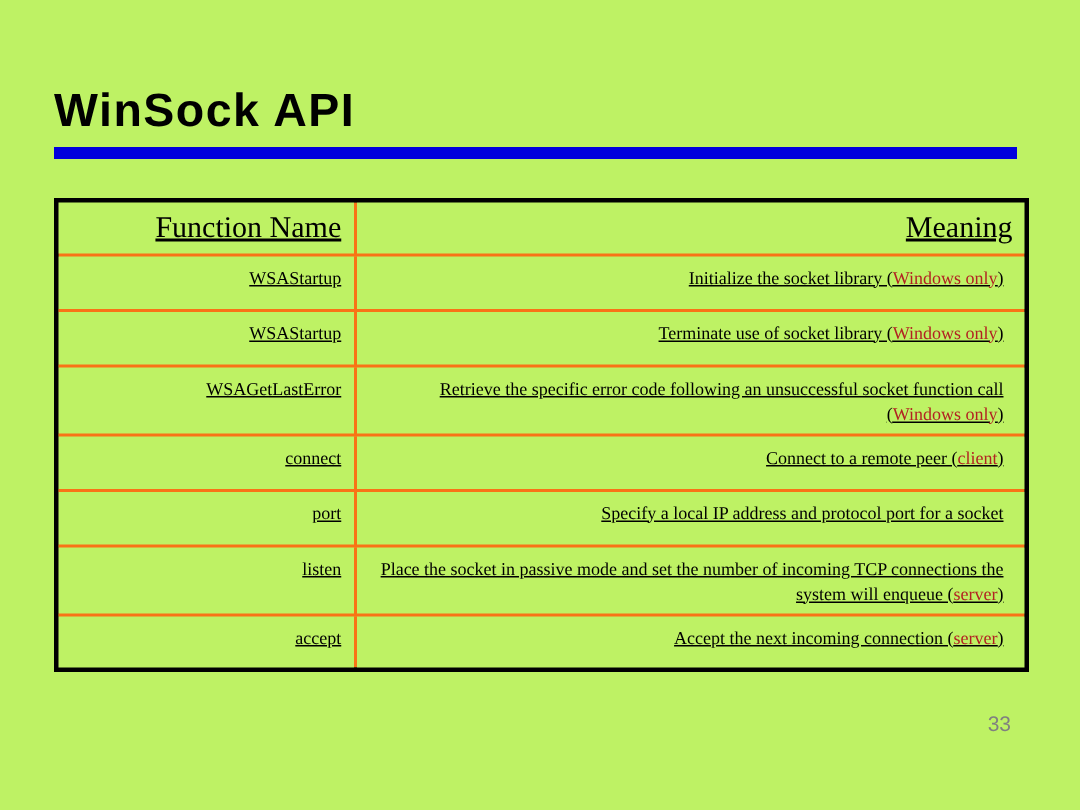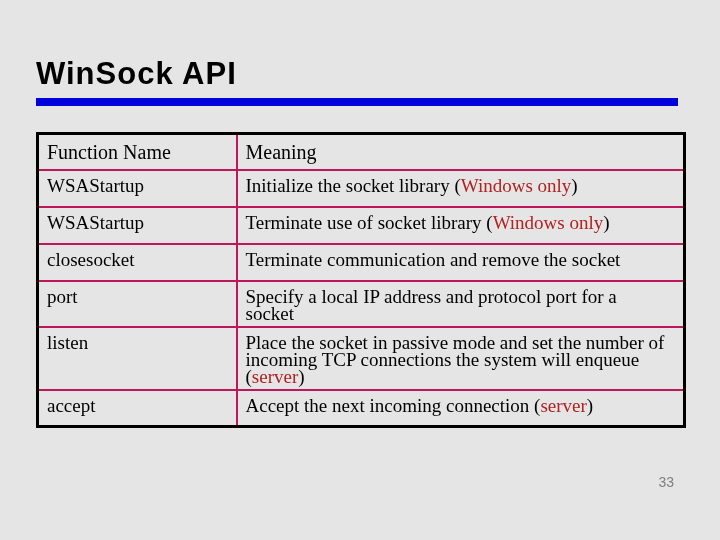--- a/index.html
+++ b/index.html
@@ -7,21 +7,21 @@
     --red: #B22222;
     --gray: #808080;
     --ink: #000000;
   }
   * { margin: 0; padding: 0; box-sizing: border-box; }
   html, body { background: #ffffff; }
   .slide {
     position: relative;
     width: 720px;
     height: 540px;
-    background: #e5e5e5;
+    background: #bef264;
     overflow: hidden;
     font-family: "Liberation Serif", serif;
     color: var(--ink);
   }
   .title {
     position: absolute;
     left: 36px;
     top: 56px;
     font-family: "Liberation Sans", sans-serif;
     font-weight: 900;
@@ -41,34 +41,35 @@
   table.api {
     position: absolute;
     left: 36px;
     top: 132px;
     width: 650px;
     border-collapse: collapse;
     table-layout: fixed;
     border: 3px solid #000;
   }
   table.api th, table.api td {
-    border: 2px solid #be185d;
+    border: 2px solid #f97316;
     vertical-align: top;
-    text-align: left;
+    text-align: right;
+    text-decoration: underline;
   }
   table.api col.c1 { width: 199px; }
   table.api th {
     font-weight: normal;
     font-size: 20px;
     height: 36px;
     padding: 4px 8px 2px 8px;
     line-height: 1.3;
   }
   table.api td {
-    font-size: 19px;
+    font-size: 12px;
     line-height: 17px;
     height: 37px;
     padding: 6px 8px 4px 8px;
   }
   table.api td.meaning { padding-right: 14px; }
   .hl { color: var(--red); }
   .page-number {
     position: absolute;
     left: 636px;
     top: 474px;
@@ -103,22 +104,26 @@
     <tbody>
         <tr>
           <td>WSAStartup</td>
           <td class="meaning">Initialize the socket library (<span class="hl">Windows only</span>)</td>
         </tr>
         <tr>
           <td>WSAStartup</td>
           <td class="meaning">Terminate use of socket library (<span class="hl">Windows only</span>)</td>
         </tr>
         <tr>
-          <td>closesocket</td>
-          <td class="meaning">Terminate communication and remove the socket</td>
+          <td>WSAGetLastError</td>
+          <td class="meaning">Retrieve the specific error code following an unsuccessful socket function call (<span class="hl">Windows only</span>)</td>
+        </tr>
+        <tr>
+          <td>connect</td>
+          <td class="meaning">Connect to a remote peer (<span class="hl">client</span>)</td>
         </tr>
         <tr>
           <td>port</td>
           <td class="meaning">Specify a local IP address and protocol port for a socket</td>
         </tr>
         <tr>
           <td>listen</td>
           <td class="meaning">Place the socket in passive mode and set the number of incoming TCP connections the system will enqueue (<span class="hl">server</span>)</td>
         </tr>
         <tr>

